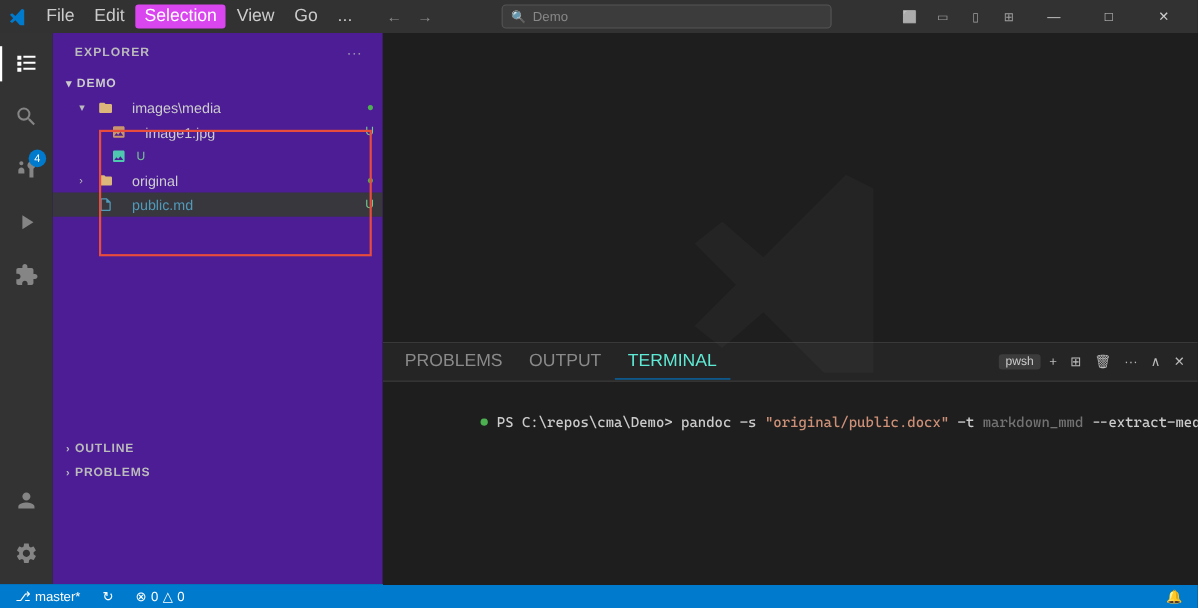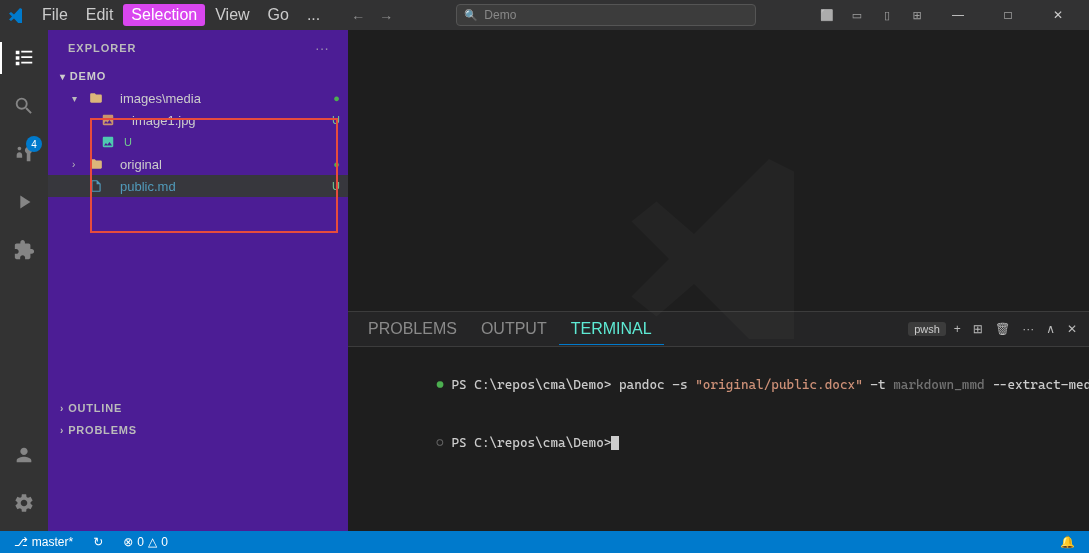--- a/index.html
+++ b/index.html
@@ -672,23 +672,20 @@
           <button class="terminal-action-btn">🗑</button>
           <button class="terminal-action-btn">···</button>
           <button class="terminal-action-btn">∧</button>
           <button class="terminal-action-btn">✕</button>
         </div>
       </div>
       <div class="terminal-content">
         <div class="terminal-line">
           <span style="color:#4caf50;">● </span><span class="term-prompt">PS C:\repos\cma\Demo&gt;</span><span class="term-cmd"> pandoc -s </span><span class="term-string">"original/public.docx"</span><span class="term-cmd"> -t </span><span class="term-dot">markdown_mmd</span><span class="term-cmd"> --extract-media=images -o </span>
         </div>
-        <div class="terminal-line">
-          <span style="color:#666;">○ </span><span class="term-prompt">PS C:\repos\cma\Demo&gt;</span><span class="term-cursor"></span>
-        </div>
       </div>
     </div>
   </div>
 
 </div>
 
 <div class="status-bar">
   <div class="status-left">
     <div class="status-item status-branch">
       <span>⎇</span>

